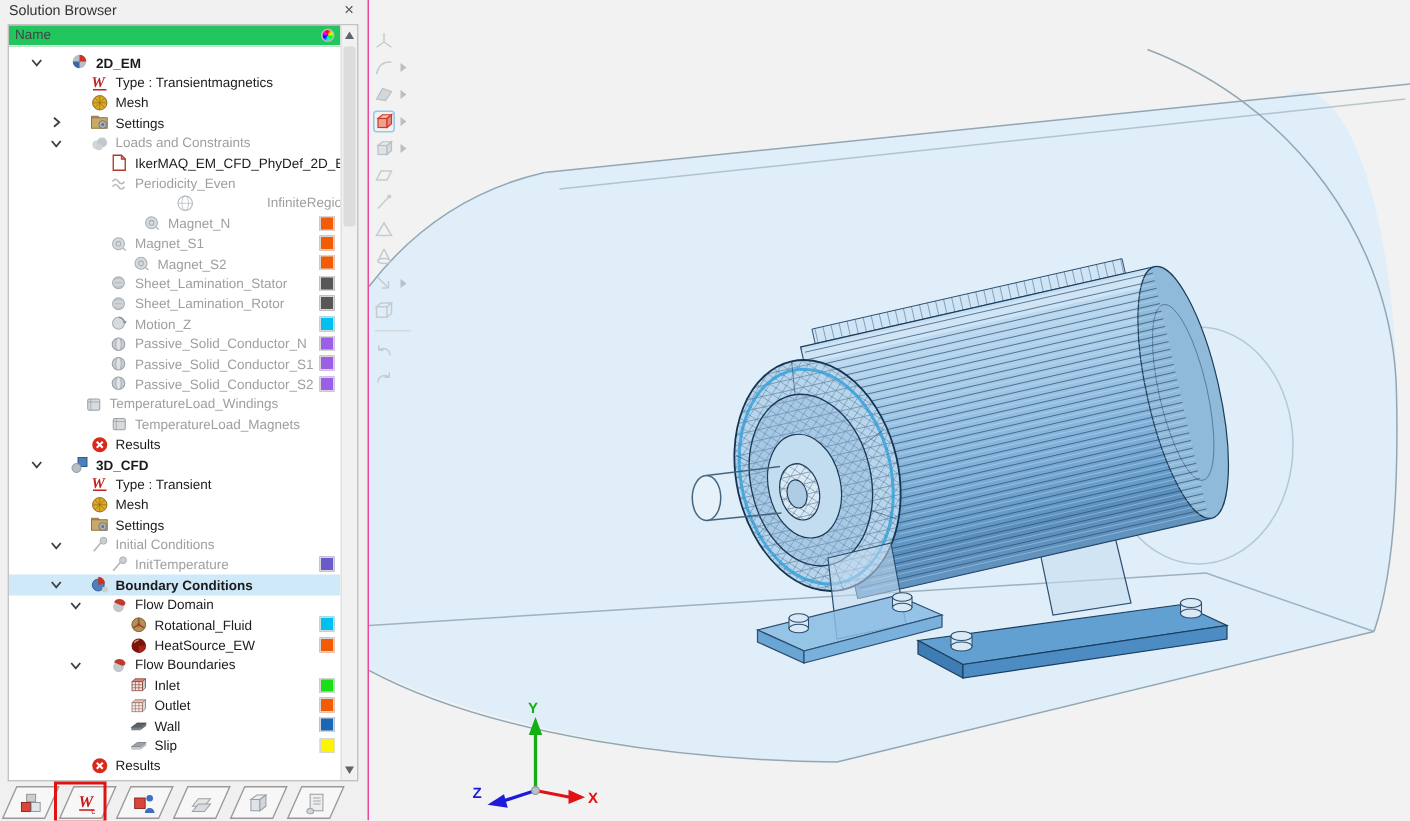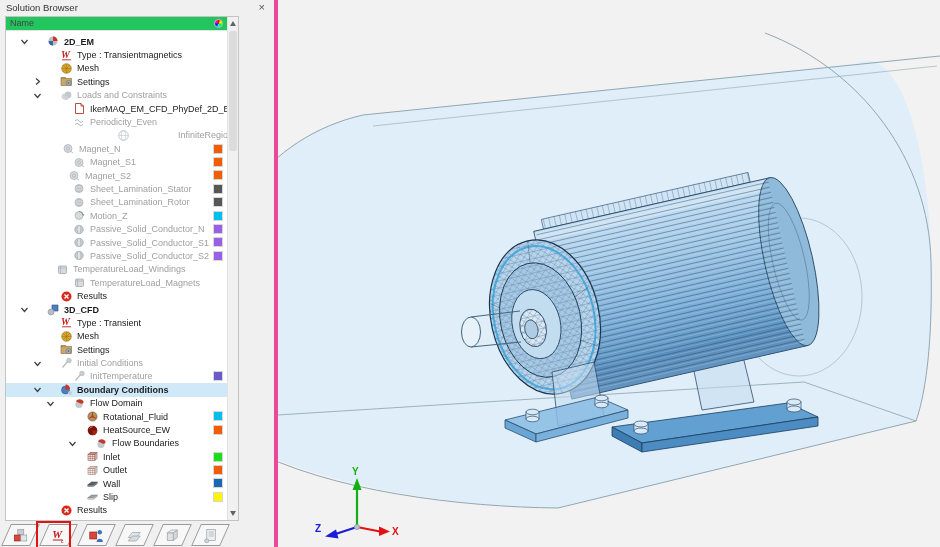--- a/index.html
+++ b/index.html
@@ -1,20 +1,20 @@
 <!DOCTYPE html>
 <html><head>
 <meta charset="utf-8">
 <style>
   html,body{margin:0;padding:0;}
   body{width:940px;height:547px;position:relative;overflow:hidden;
        font-family:"Liberation Sans",sans-serif;background:#f2f2f2;}
   
-  #left-panel{position:absolute;left:0;top:0;width:278px;height:547px;
-      background:#f0f0f0;border-right:4px solid #ec4899;box-sizing:border-box;z-index:5;}
+  #left-panel{position:absolute;left:0;top:0;width:246px;height:547px;
+      background:#f0f0f0;border-right:1px solid #ec4899;box-sizing:border-box;z-index:5;}
   #title-bar{height:15px;position:relative;}
   #panel-title{position:absolute;left:6px;top:2px;font-size:9.5px;color:#333;}
   #panel-close{position:absolute;right:9px;top:1px;font-size:11px;color:#555;line-height:12px;cursor:default;}
   #tree-box{position:absolute;left:5px;top:16px;width:234px;height:505px;background:#fff;
       border:1px solid #c3c3c3;box-sizing:border-box;}
   #tree-header{position:absolute;left:0;top:0;right:11px;height:13px;background:#22c55e;
       border-bottom:1px solid #e2e2e2;font-size:9px;color:#444;}
   #name-col{position:absolute;left:4px;top:1px;}
   #color-wheel{position:absolute;right:4px;top:1.5px;width:9px;height:9px;border-radius:50%;
       background:conic-gradient(#f00,#ff0,#0f0,#0ff,#00f,#f0f,#f00);border:1px solid #bbb;box-sizing:border-box;}
@@ -451,21 +451,21 @@
           <span class="exp-spacer"></span>
           <span class="ticon">
             <svg width="13" height="13" viewBox="0 0 13 13">
               <circle cx="6.5" cy="6.5" r="4.8" fill="none" stroke="#b4b9bd" stroke-width=".8"></circle>
               <ellipse cx="6.5" cy="6.5" rx="2.2" ry="4.8" fill="none" stroke="#b4b9bd" stroke-width=".5"></ellipse>
               <path d="M1.7,6.5 H11.3" stroke="#b4b9bd" stroke-width=".5"></path>
             </svg>
           </span>
           <span>InfiniteRegion</span>
         </div>
-        <div class="row dim" style="padding-left: 28px;">
+        <div class="row dim" style="padding-left: 61px;">
           <span class="exp-spacer"></span>
           <span class="ticon">
             <svg width="13" height="13" viewBox="0 0 13 13">
               <circle cx="6" cy="6.5" r="4" fill="#d7dbde" stroke="#a9afb4" stroke-width=".7"></circle>
               <circle cx="6" cy="6.5" r="1.6" fill="none" stroke="#a9afb4" stroke-width=".7"></circle>
               <path d="M9,9.5 l2,1.5" stroke="#a9afb4" stroke-width=".8"></path>
             </svg>
           </span>
           <span>Magnet_N</span>
           <span class="chip" style="background: rgb(242, 92, 5);"></span>
@@ -475,21 +475,21 @@
           <span class="ticon">
             <svg width="13" height="13" viewBox="0 0 13 13">
               <circle cx="6" cy="6.5" r="4" fill="#d7dbde" stroke="#a9afb4" stroke-width=".7"></circle>
               <circle cx="6" cy="6.5" r="1.6" fill="none" stroke="#a9afb4" stroke-width=".7"></circle>
               <path d="M9,9.5 l2,1.5" stroke="#a9afb4" stroke-width=".8"></path>
             </svg>
           </span>
           <span>Magnet_S1</span>
           <span class="chip" style="background: rgb(242, 92, 5);"></span>
         </div>
-        <div class="row dim" style="padding-left: 34px;">
+        <div class="row dim" style="padding-left: 54px;">
           <span class="exp-spacer"></span>
           <span class="ticon">
             <svg width="13" height="13" viewBox="0 0 13 13">
               <circle cx="6" cy="6.5" r="4" fill="#d7dbde" stroke="#a9afb4" stroke-width=".7"></circle>
               <circle cx="6" cy="6.5" r="1.6" fill="none" stroke="#a9afb4" stroke-width=".7"></circle>
               <path d="M9,9.5 l2,1.5" stroke="#a9afb4" stroke-width=".8"></path>
             </svg>
           </span>
           <span>Magnet_S2</span>
           <span class="chip" style="background: rgb(242, 92, 5);"></span>
@@ -712,21 +712,21 @@
           <span class="ticon">
             <svg width="13" height="13" viewBox="0 0 13 13">
               <circle cx="6.5" cy="6.5" r="4.8" fill="#7a150c"></circle>
               <path d="M3.5,4.5 a4,4 0 0 1 3,-1.8" stroke="#d98578" stroke-width="1" fill="none"></path>
               <path d="M6.5,11.3 a4.8,4.8 0 0 0 4.8,-4.8 h-4.8 z" fill="#a92315"></path>
             </svg>
           </span>
           <span>HeatSource_EW</span>
           <span class="chip" style="background: rgb(242, 92, 5);"></span>
         </div>
-        <div class="row" style="padding-left: 61px;">
+        <div class="row" style="padding-left: 39px;">
           <span class="exp">
             <svg width="9" height="9" viewBox="0 0 9 9">
               <path d="M1.5,3 L4.5,6.5 L7.5,3" fill="none" stroke="#3a3f44" stroke-width="1.2"></path>
             </svg>
           </span>
           <span class="exp-gap"></span>
           <span class="ticon">
             <svg width="13" height="13" viewBox="0 0 13 13">
               <circle cx="6" cy="7.5" r="3.6" fill="#c3c8cc"></circle>
               <path d="M3,4.5 C4,1.5 9,1.5 10.5,4.5 C11,6 9.5,7.5 7.5,6.5 Z" fill="#c0392b"></path>

